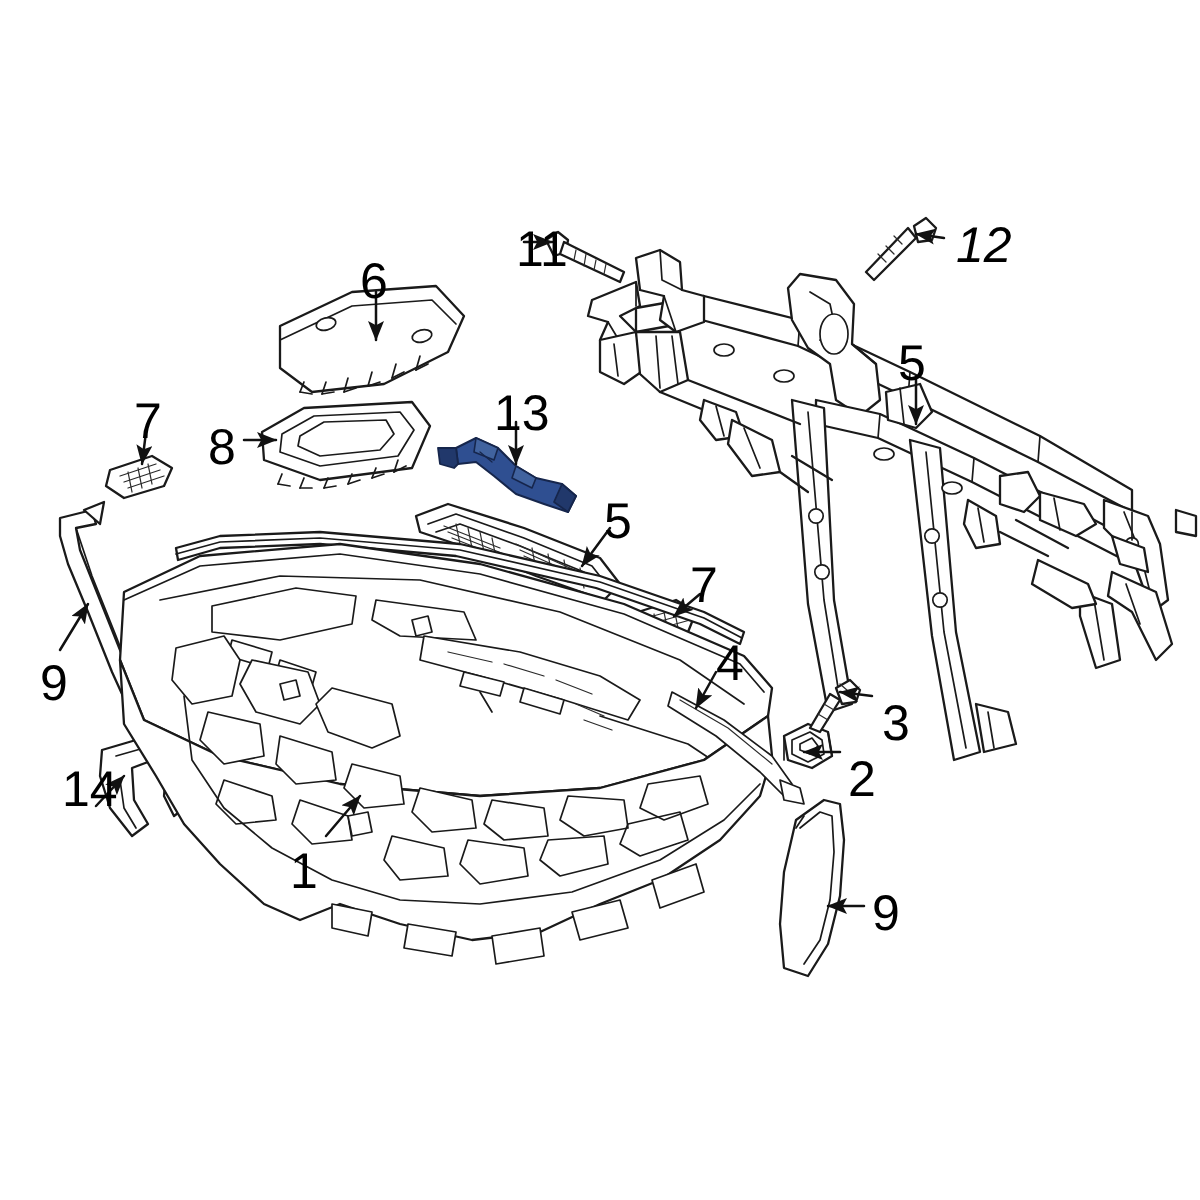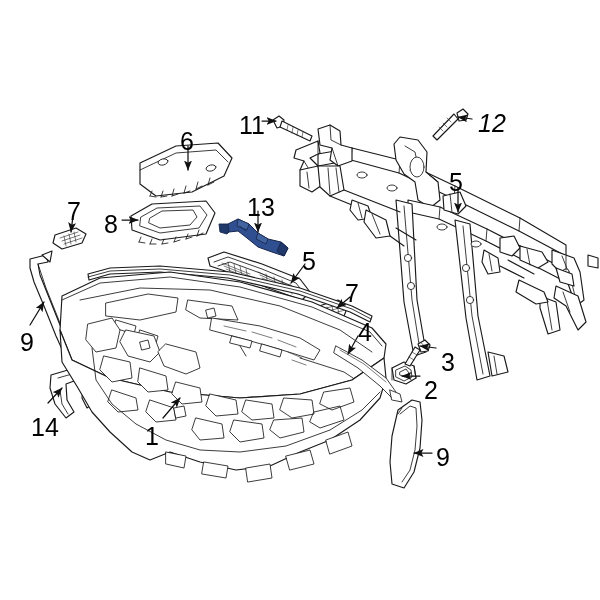--- a/index.html
+++ b/index.html
@@ -308,18 +308,18 @@
   <div class="callout" style="left:441px;top:350px;">3</div>
   <div class="callout" style="left:358px;top:320px;">4</div>
   <div class="callout" style="left:302px;top:249px;">5</div>
   <div class="callout" style="left:180px;top:129px;">6</div>
   <div class="callout" style="left:67px;top:199px;">7</div>
   <div class="callout" style="left:345px;top:281px;">7</div>
   <div class="callout" style="left:104px;top:212px;">8</div>
   <div class="callout" style="left:20px;top:330px;">9</div>
   <div class="callout" style="left:436px;top:445px;">9</div>
   <div class="callout" style="left:449px;top:170px;">5</div>
-  <div class="callout" style="left:239px;top:113px;">11</div>
+  <div class="callout" style="left:258px;top:113px;">11</div>
   <div class="callout" style="left:478px;top:111px;font-style:italic;">12</div>
   <div class="callout" style="left:247px;top:195px;">13</div>
-  <div class="callout" style="left:31px;top:415px;">14</div>
+  <div class="callout" style="left:31px;top:383px;">14</div>
 
 </div>
 
 </body></html>

